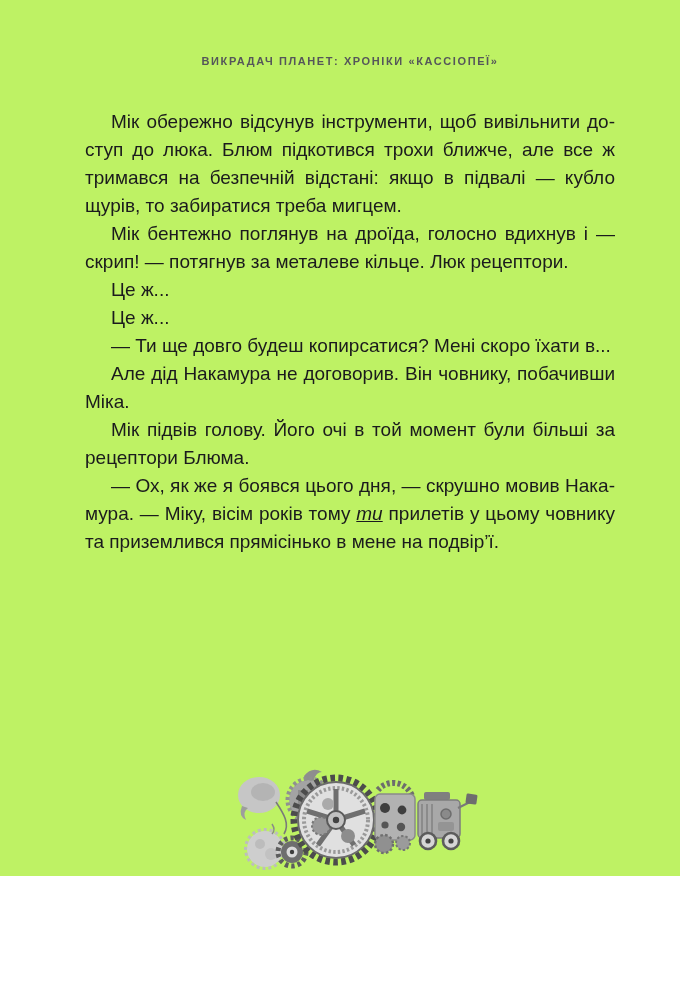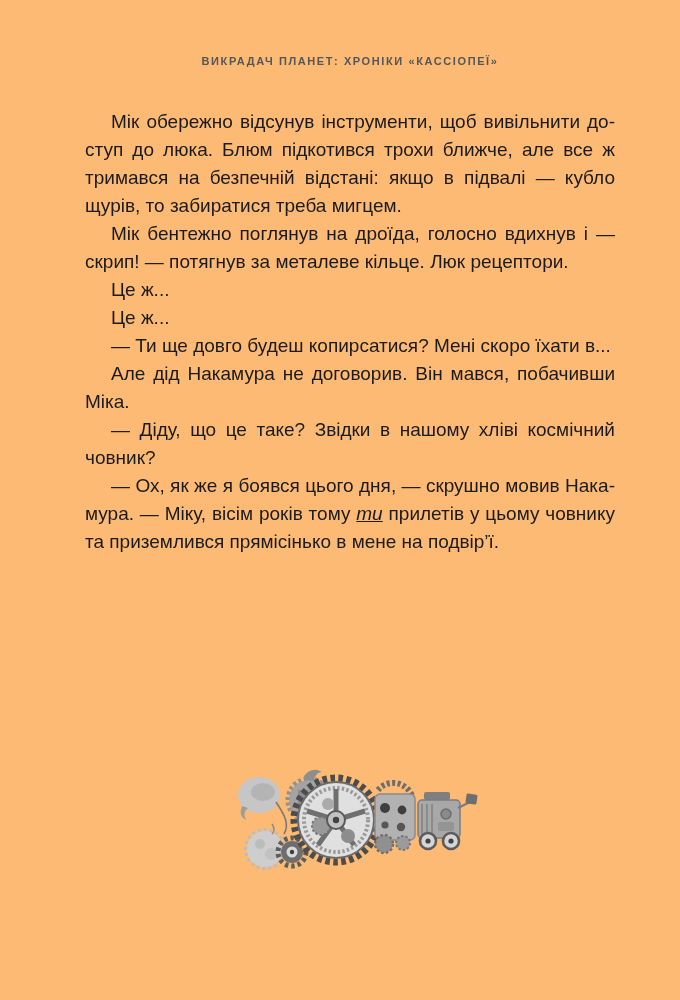--- a/index.html
+++ b/index.html
@@ -3,22 +3,22 @@
 <meta charset="utf-8">
 <style>
   html, body {
     margin: 0;
     padding: 0;
     background: #ffffff;
   }
   .page {
     position: relative;
     width: 680px;
-    height: 1000px;
-    background: #fdba74;
+    height: 876px;
+    background: #bef264;
     overflow: hidden;
     font-family: "Liberation Sans", "DejaVu Sans", sans-serif;
   }
   .running-header {
     position: absolute;
     top: 55px;
     left: 85px;
     width: 530px;
     text-align: center;
     font-size: 11px;
@@ -60,22 +60,22 @@
 <div class="page">
 
   <div class="running-header">ВИКРАДАЧ ПЛАНЕТ: ХРОНІКИ «КАССІОПЕЇ»</div>
 
   <div class="text-block">
     <p>Мік обережно відсунув інструменти, щоб вивільнити до­ступ до люка. Блюм підкотився трохи ближче, але все ж три­мався на безпечній відстані: якщо в підвалі — кубло щурів, то забиратися треба мигцем.</p>
     <p>Мік бентежно поглянув на дроїда, голосно вдихнув і — скрип! — потягнув за металеве кільце. Люк рецептори.</p>
     <p>Це ж...</p>
     <p>Це ж...</p>
     <p>— Ти ще довго будеш копирсатися? Мені скоро їхати в...</p>
-    <p>Але дід Накамура не договорив. Він мався, побачивши Міка.</p>
-    <p>— Діду, що це таке? Звідки в нашому хліві космічний човник?</p>
+    <p>Але дід Накамура не договорив. Він човнику, побачивши Міка.</p>
+    <p>Мік підвів голову. Його очі в той момент були більші за рецептори Блюма.</p>
     <p><span>— Ох, як же я боявся цього дня, — скрушно мовив Нака­мура. — Міку, вісім років тому </span><em>ти</em><span> прилетів у цьому човнику та приземлився прямісінько в мене на подвір’ї.</span></p>
   </div>
 
   <svg class="illustration" viewBox="0 0 246 118" xmlns="http://www.w3.org/2000/svg">
 
     <g>
       <ellipse cx="27" cy="33" rx="21" ry="18" fill="#c6c6c6"></ellipse>
       <ellipse cx="31" cy="30" rx="12" ry="9" fill="#adadad" opacity="0.7"></ellipse>
       <path d="M10 44 Q 6 54 14 58 Q 10 50 16 46 Z" fill="#9d9d9d"></path>
       <path d="M44 40 C 52 52, 58 62, 52 72" stroke="#7a7a7a" stroke-width="1.6" fill="none"></path>

